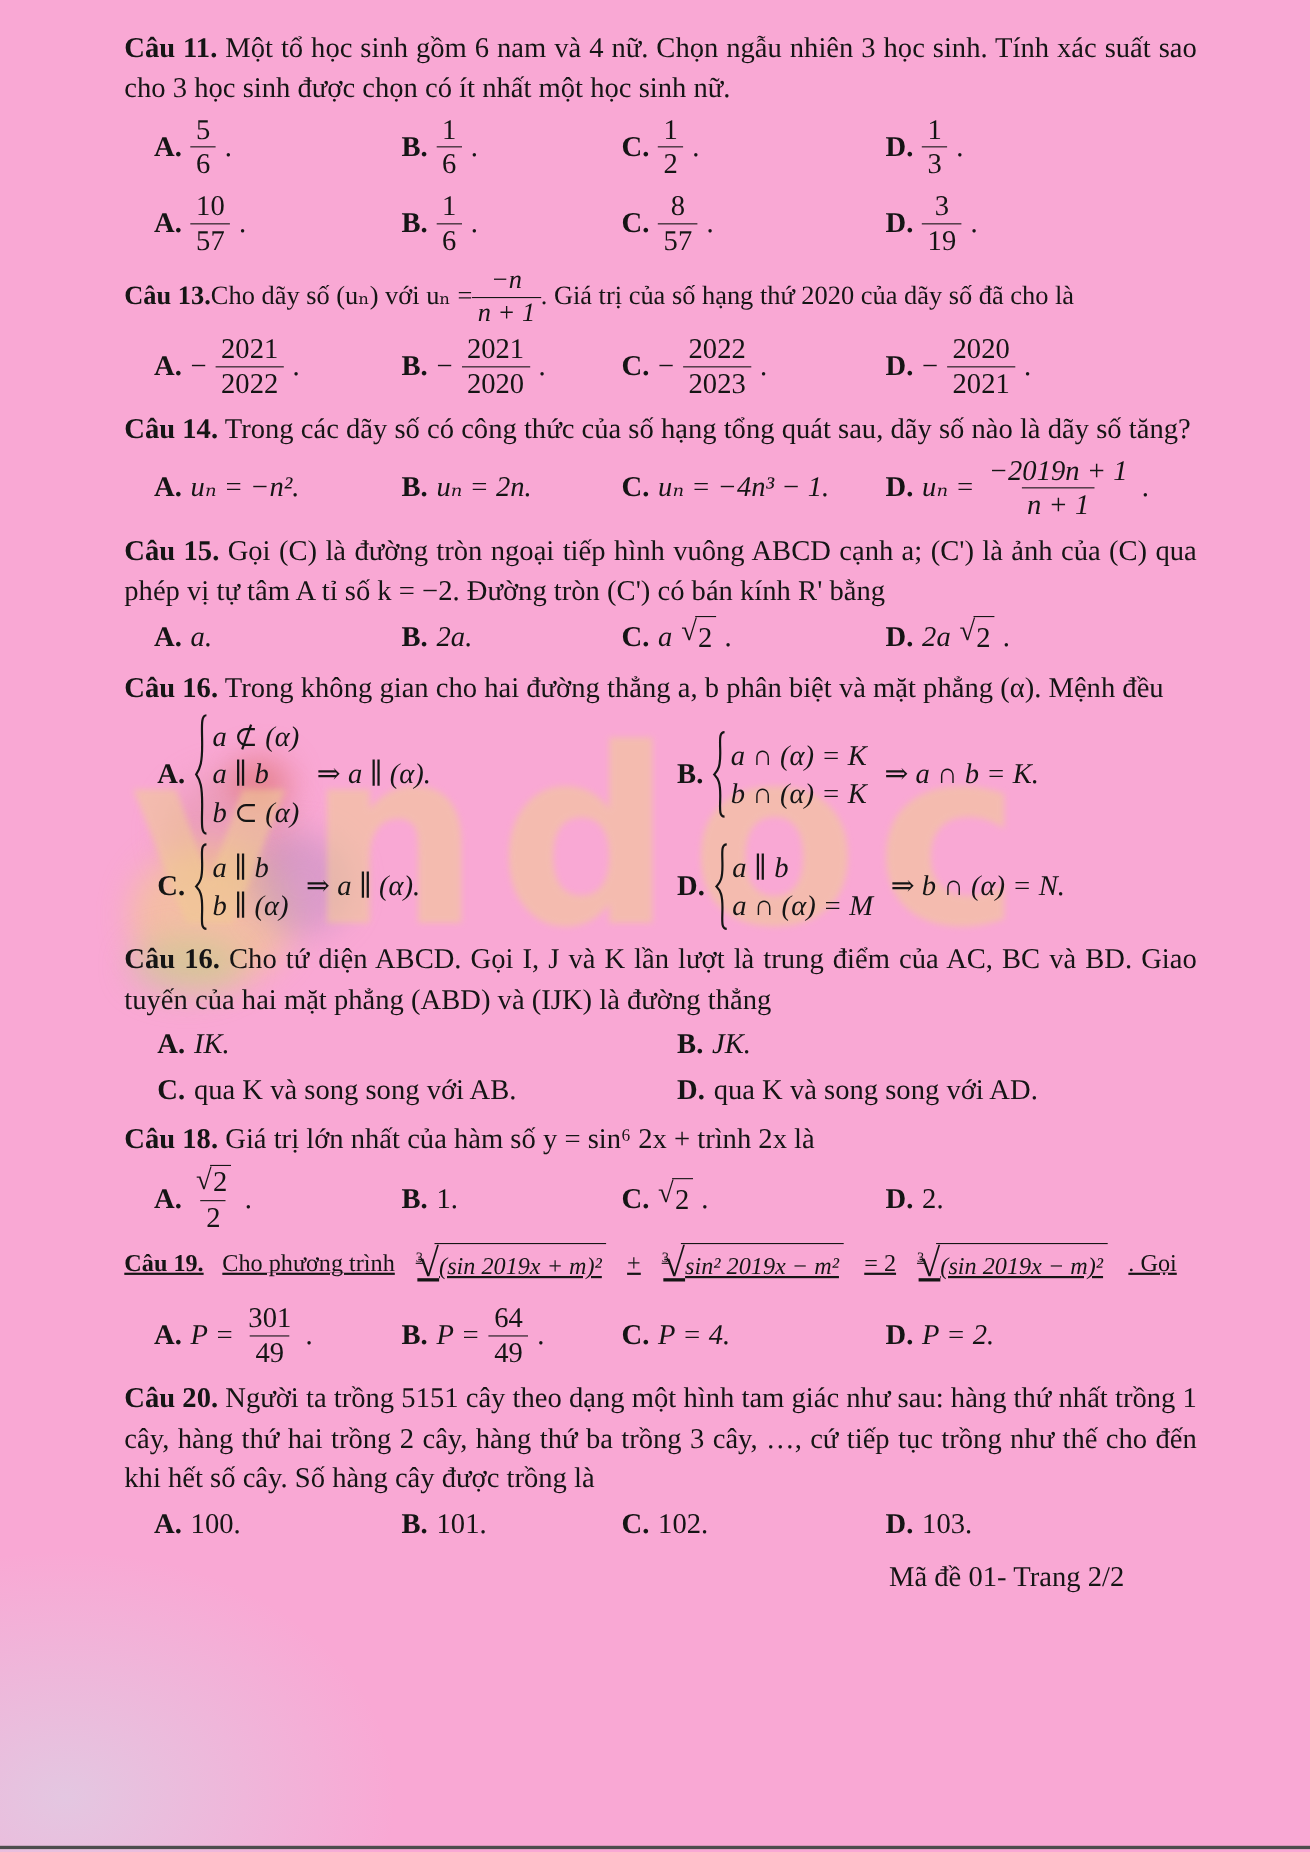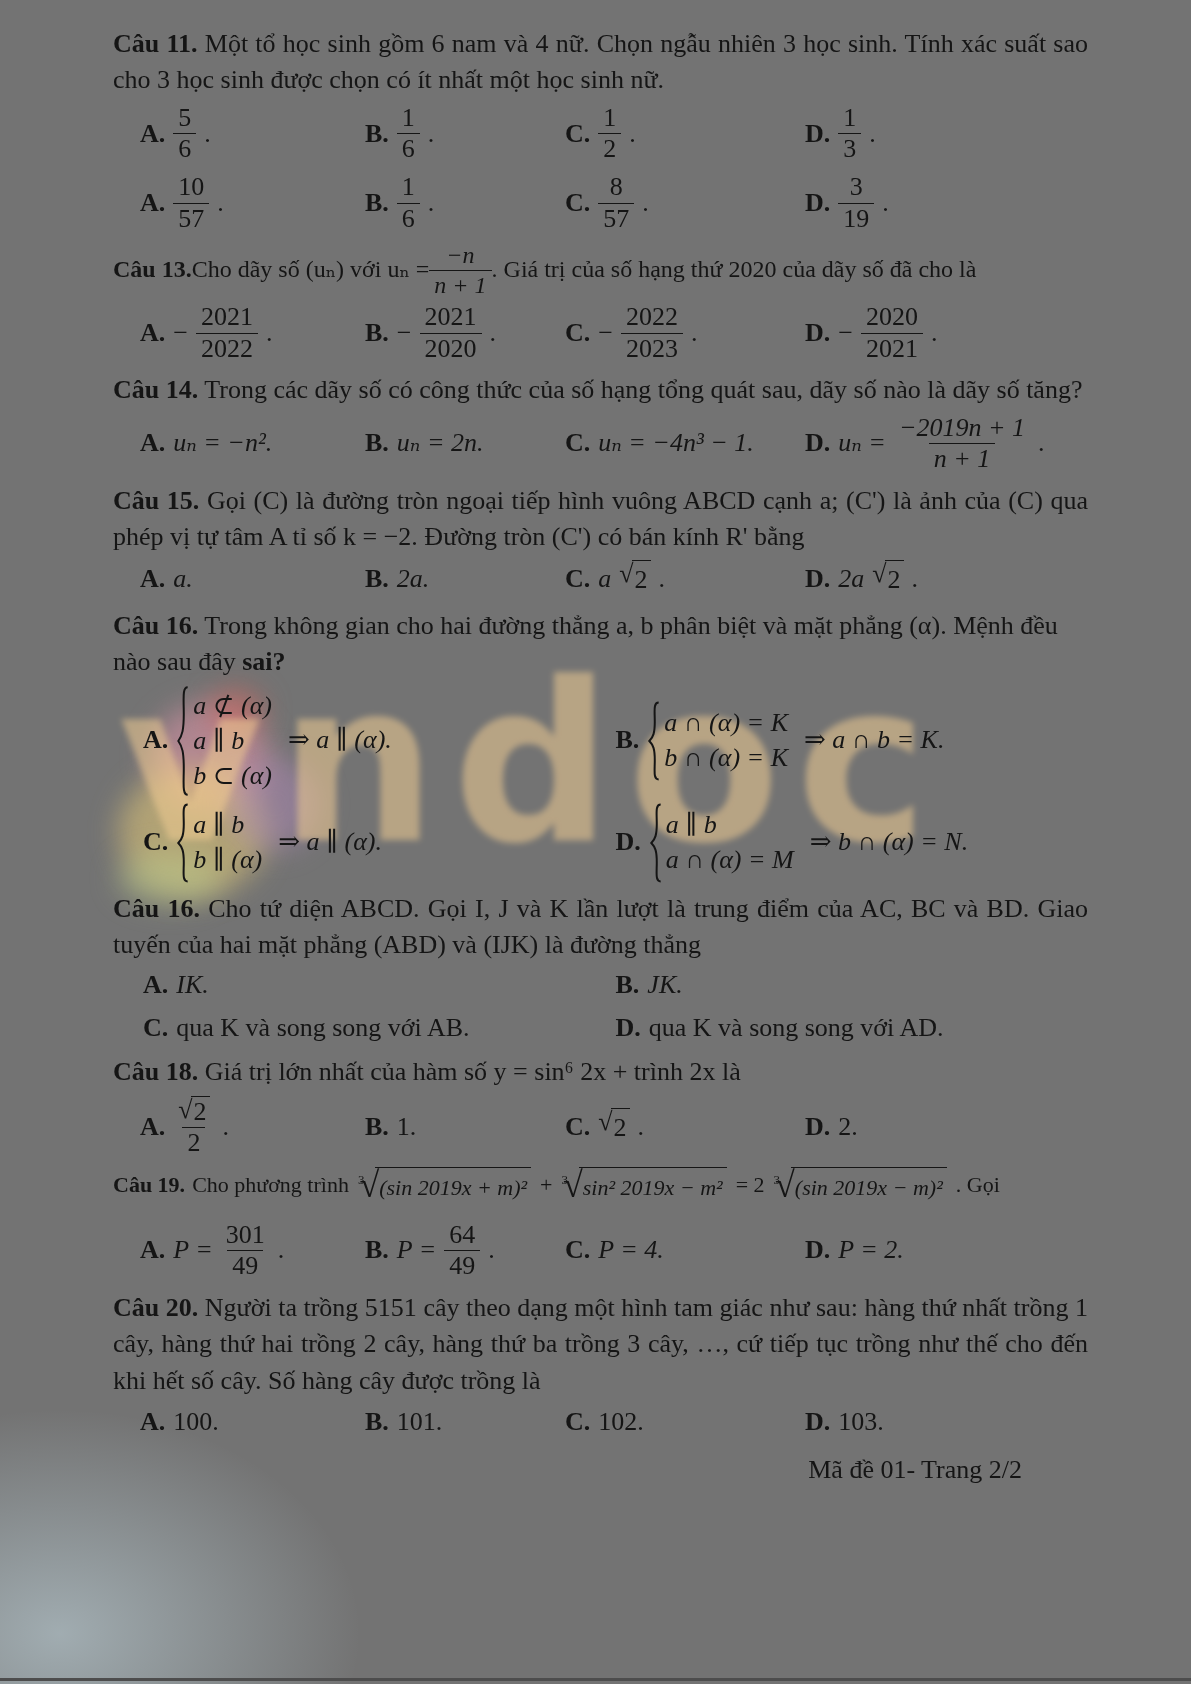--- a/index.html
+++ b/index.html
@@ -1,16 +1,16 @@
 <!DOCTYPE html>
 <html><head>
 <meta charset="utf-8">
 <style>
   html,body{margin:0;padding:0;background:#9a9a9a;}
-  .page{width:1191px;height:1684px;margin:0 auto;background:#737373;position:relative;overflow:hidden;
+  .page{width:1191px;height:1684px;margin:0 auto;background:#f9a8d4;position:relative;overflow:hidden;
         font-family:"Liberation Serif","DejaVu Serif",serif;color:#151515;}
   .tint{position:absolute;inset:0;z-index:0;pointer-events:none;
         background:radial-gradient(ellipse 430px 320px at 5% 97%, rgba(206,229,238,0.5), transparent 70%);}
   .bottom-edge{position:absolute;left:0;right:0;bottom:3px;height:3px;background:#4d4d4d;z-index:4;}
   .watermark{position:absolute;left:118px;top:652px;z-index:1;line-height:1;
         font-family:"DejaVu Sans",sans-serif;font-weight:bold;font-size:222px;letter-spacing:16px;
         color:#f0cc92;opacity:.55;filter:blur(3px);}
   .blob{position:absolute;border-radius:50%;filter:blur(14px);z-index:1;}
   .blob.b1{left:150px;top:703px;width:120px;height:108px;background:rgba(225,150,170,.55);}
   .blob.b2{left:118px;top:768px;width:150px;height:128px;background:rgba(240,210,120,.5);}
@@ -39,21 +39,21 @@
   .sqrt .rs{line-height:1.1;}
   .sqrt .ovl{border-top:1.6px solid #151515;margin-left:-2px;padding:1px 3px 0;}
 
   .q13line{display:flex;align-items:center;gap:0;white-space:nowrap;font-size:24px;margin:2px 0;}
 
   .cases{display:inline-flex;align-items:center;gap:3px;}
   .cases .rows{display:inline-flex;flex-direction:column;gap:1px;line-height:1.3;}
   .arrow{margin-left:8px;white-space:nowrap;}
   .brace-svg{flex:none;}
 
-  .q19line{display:flex;align-items:center;gap:7px;white-space:nowrap;font-size:22px;margin:6px 0 17px;}
+  .q19line{display:flex;align-items:center;gap:17px;white-space:nowrap;font-size:22px;margin:6px 0 17px;text-decoration:underline;}
   .root{display:inline-flex;align-items:flex-start;margin:0 2px;}
   .root .idx{font-size:13px;transform:translateY(4px);margin-right:-5px;position:relative;z-index:1;}
   .root .rs{font-size:36px;line-height:1;}
   .root .ovl{border-top:1.8px solid #151515;margin-left:-4px;padding:5px 4px 0;font-style:italic;}
 
   .footer{text-align:right;margin-top:12px;padding-right:66px;}
 </style>
 </head>
 <body>
 
@@ -247,21 +247,20 @@
               <span class="rs">√</span>
               <span class="ovl">2</span>
             </span>
             <span>.</span>
           </div>
       </div>
     </div>
 
     <div>
       <p class="para"><b class="ql">Câu 16.</b> <span>Trong không gian cho hai đường thẳng a, b phân biệt và mặt phẳng (α). Mệnh đều</span></p>
-      <p class="para"><span>nào sau đây </span><b>sai?</b></p>
       <div class="opts2">
         <div class="opt">
           <b class="ol">A.</b>
           <span class="cases">
             <svg class="brace-svg" width="14" height="112" viewBox="0 0 18 100" preserveAspectRatio="none">
                 <path d="M15 2 C8 2 10 12 10 26 C10 40 8 45 3 50 C8 55 10 60 10 74 C10 88 8 98 15 98" fill="none" stroke="#151515" stroke-width="2" vector-effect="non-scaling-stroke"></path>
               </svg>
             <span class="rows">
                 <span class="m">a ⊄ (α)</span>
                 <span class="m">a ∥ b</span>

